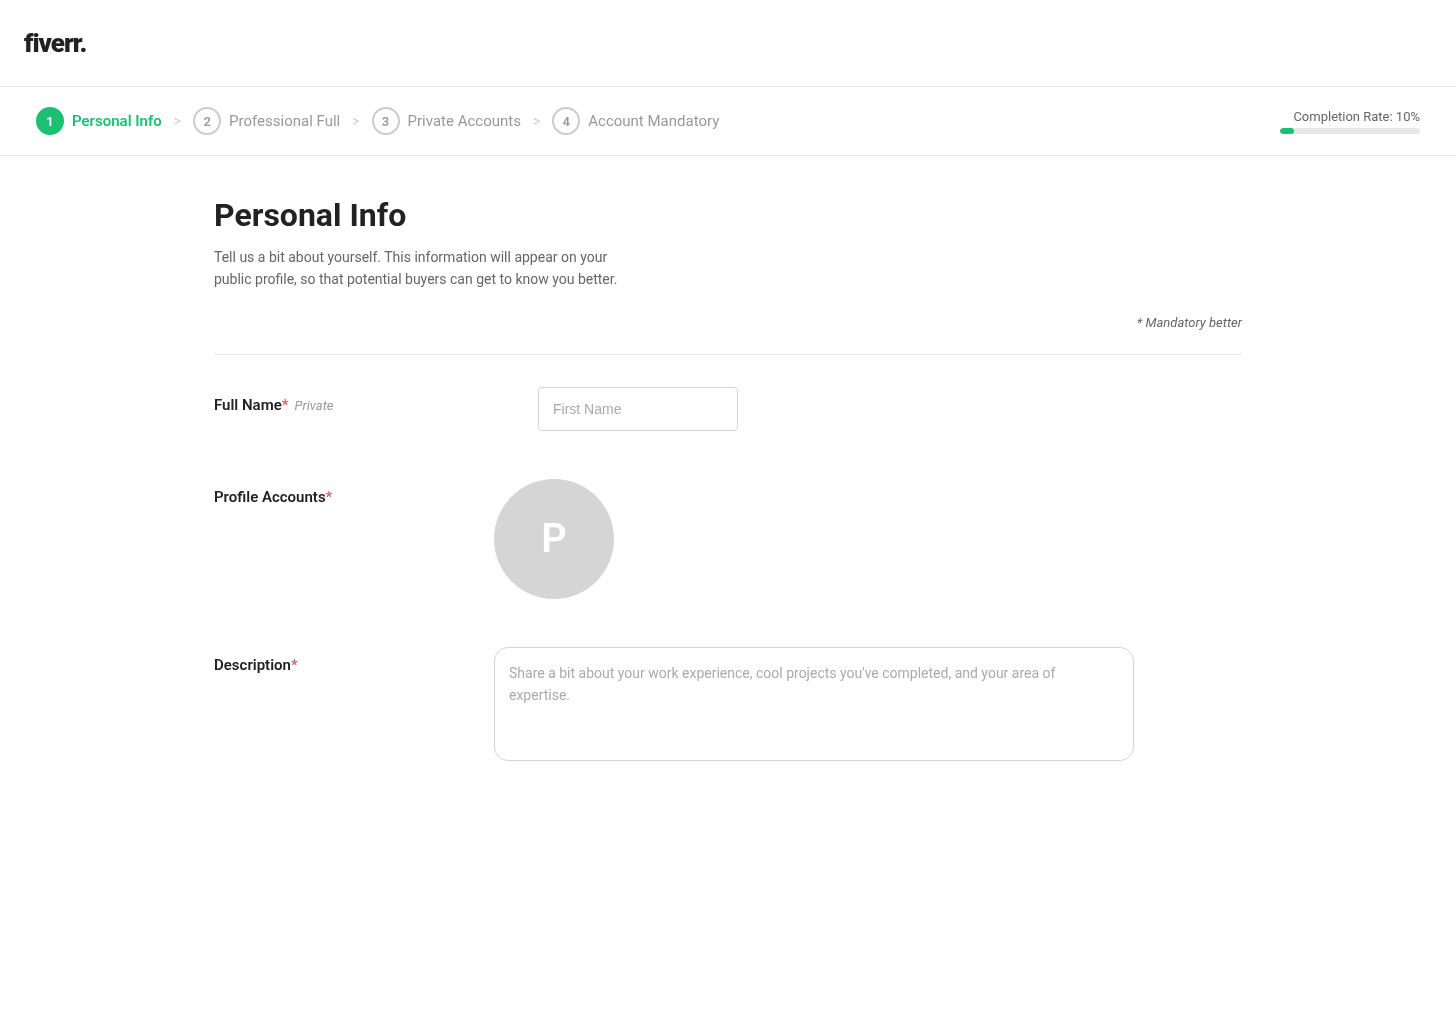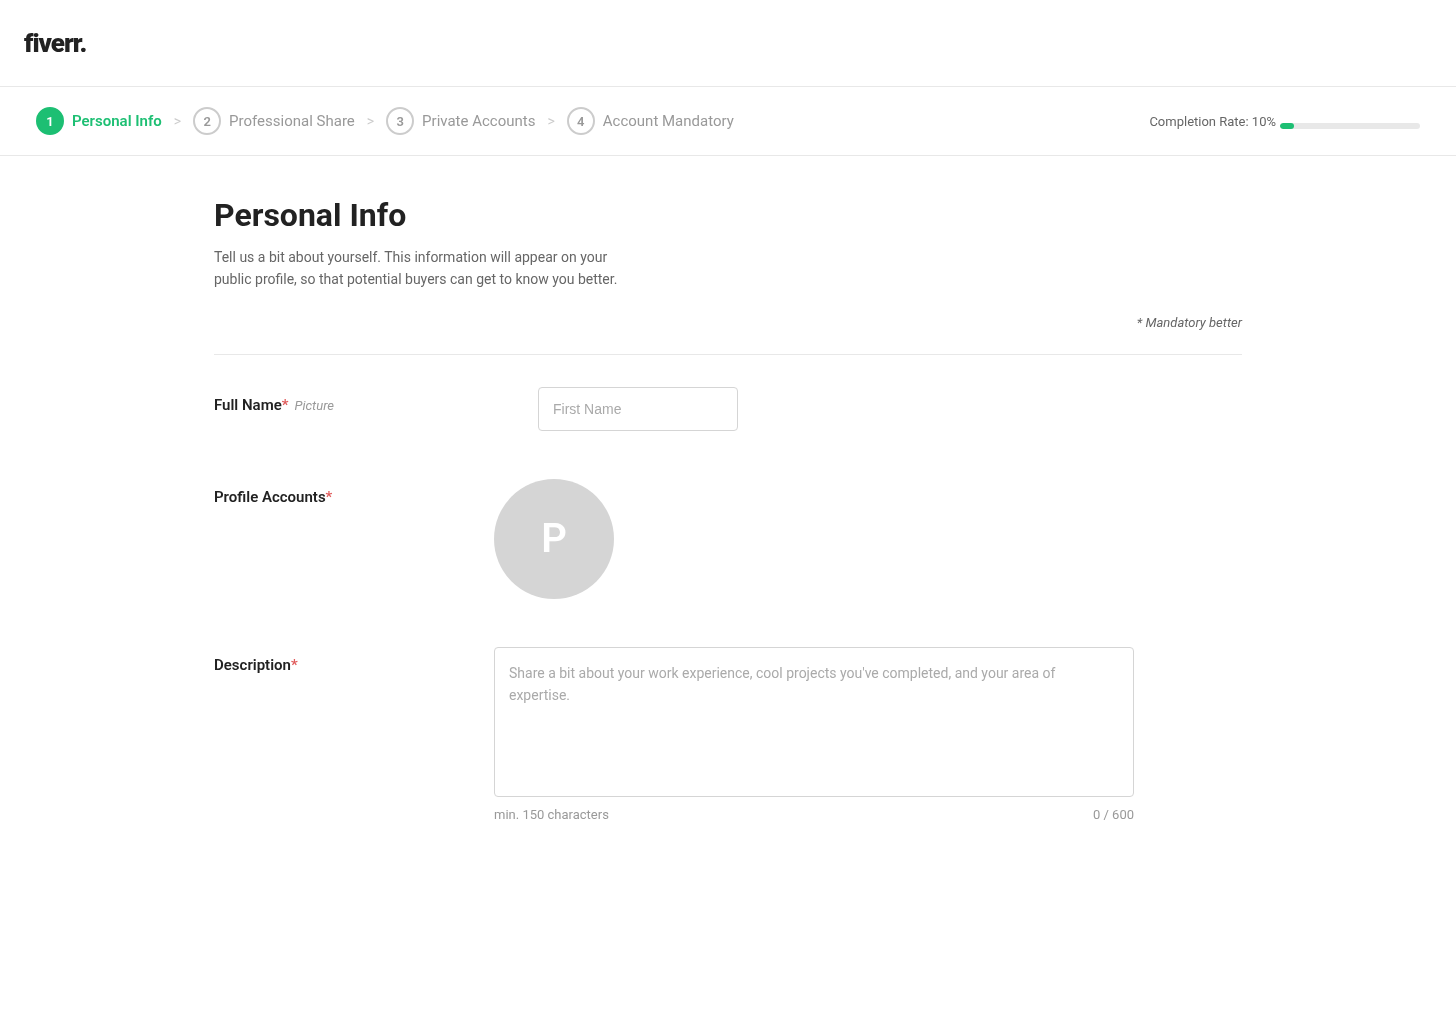--- a/index.html
+++ b/index.html
@@ -79,20 +79,21 @@
     }
     .step-separator {
       margin: 0 12px;
       color: #ccc;
       font-size: 14px;
     }
 
     
     .completion-rate {
       display: flex;
+      flex-direction: column;
       align-items: flex-end;
       gap: 4px;
     }
     .completion-text {
       font-size: 13px;
       color: #666;
     }
     .progress-bar-track {
       width: 140px;
       height: 6px;
@@ -219,23 +220,23 @@
 
     
     .description-wrapper {
       position: relative;
       width: 100%;
       max-width: 640px;
     }
 
     .description-textarea {
       width: 100%;
-      height: 150px;
+      height: 114px;
       border: 1px solid #d5d5d5;
-      border-radius: 4px;
+      border-radius: 14px;
       padding: 14px;
       font-size: 14px;
       color: #333;
       resize: none;
       outline: none;
       line-height: 1.6;
       font-family: inherit;
     }
     .description-textarea::placeholder {
       color: #aaa;
@@ -267,21 +268,21 @@
       </div>
       <span class="step-label active">Personal Info</span>
     </div>
 
     <span class="step-separator">&gt;</span>
 
     <div class="step">
       <div class="step-circle">
         <span>2</span>
       </div>
-      <span class="step-label">Professional Share</span>
+      <span class="step-label">Professional Full</span>
     </div>
 
     <span class="step-separator">&gt;</span>
 
     <div class="step">
       <div class="step-circle">
         <span>3</span>
       </div>
       <span class="step-label">Private Accounts</span>
     </div>
@@ -309,21 +310,21 @@
 
   <h1 class="page-title">Personal Info</h1>
   <p class="page-subtitle">Tell us a bit about yourself. This information will appear on your public profile, so that potential buyers can get to know you better.</p>
   <div class="mandatory-note">* Mandatory better</div>
 
   <hr class="divider">
 
   <div class="form-row">
     <div class="form-label-col">
       <span class="form-label">
-        <span>Full Name</span><span class="required">*</span><span class="private-badge">Picture</span>
+        <span>Full Name</span><span class="required">*</span><span class="private-badge">Private</span>
       </span>
     </div>
     <div class="form-field-col">
       <div class="name-inputs">
         <input type="text" class="text-input" placeholder="First Name" style="">
       </div>
     </div>
   </div>
 
   <div class="form-row">
@@ -341,21 +342,17 @@
 
   <div class="form-row">
     <div class="form-label-col">
       <span class="form-label">
         <span>Description</span><span class="required">*</span>
       </span>
     </div>
     <div class="form-field-col">
       <div class="description-wrapper">
         <textarea class="description-textarea" placeholder="Share a bit about your work experience, cool projects you've completed, and your area of expertise." style=""></textarea>
-        <div class="description-meta">
-          <span>min. 150 characters</span>
-          <span>0 / 600</span>
-        </div>
       </div>
     </div>
   </div>
 
 </main>
 
 </body></html>

